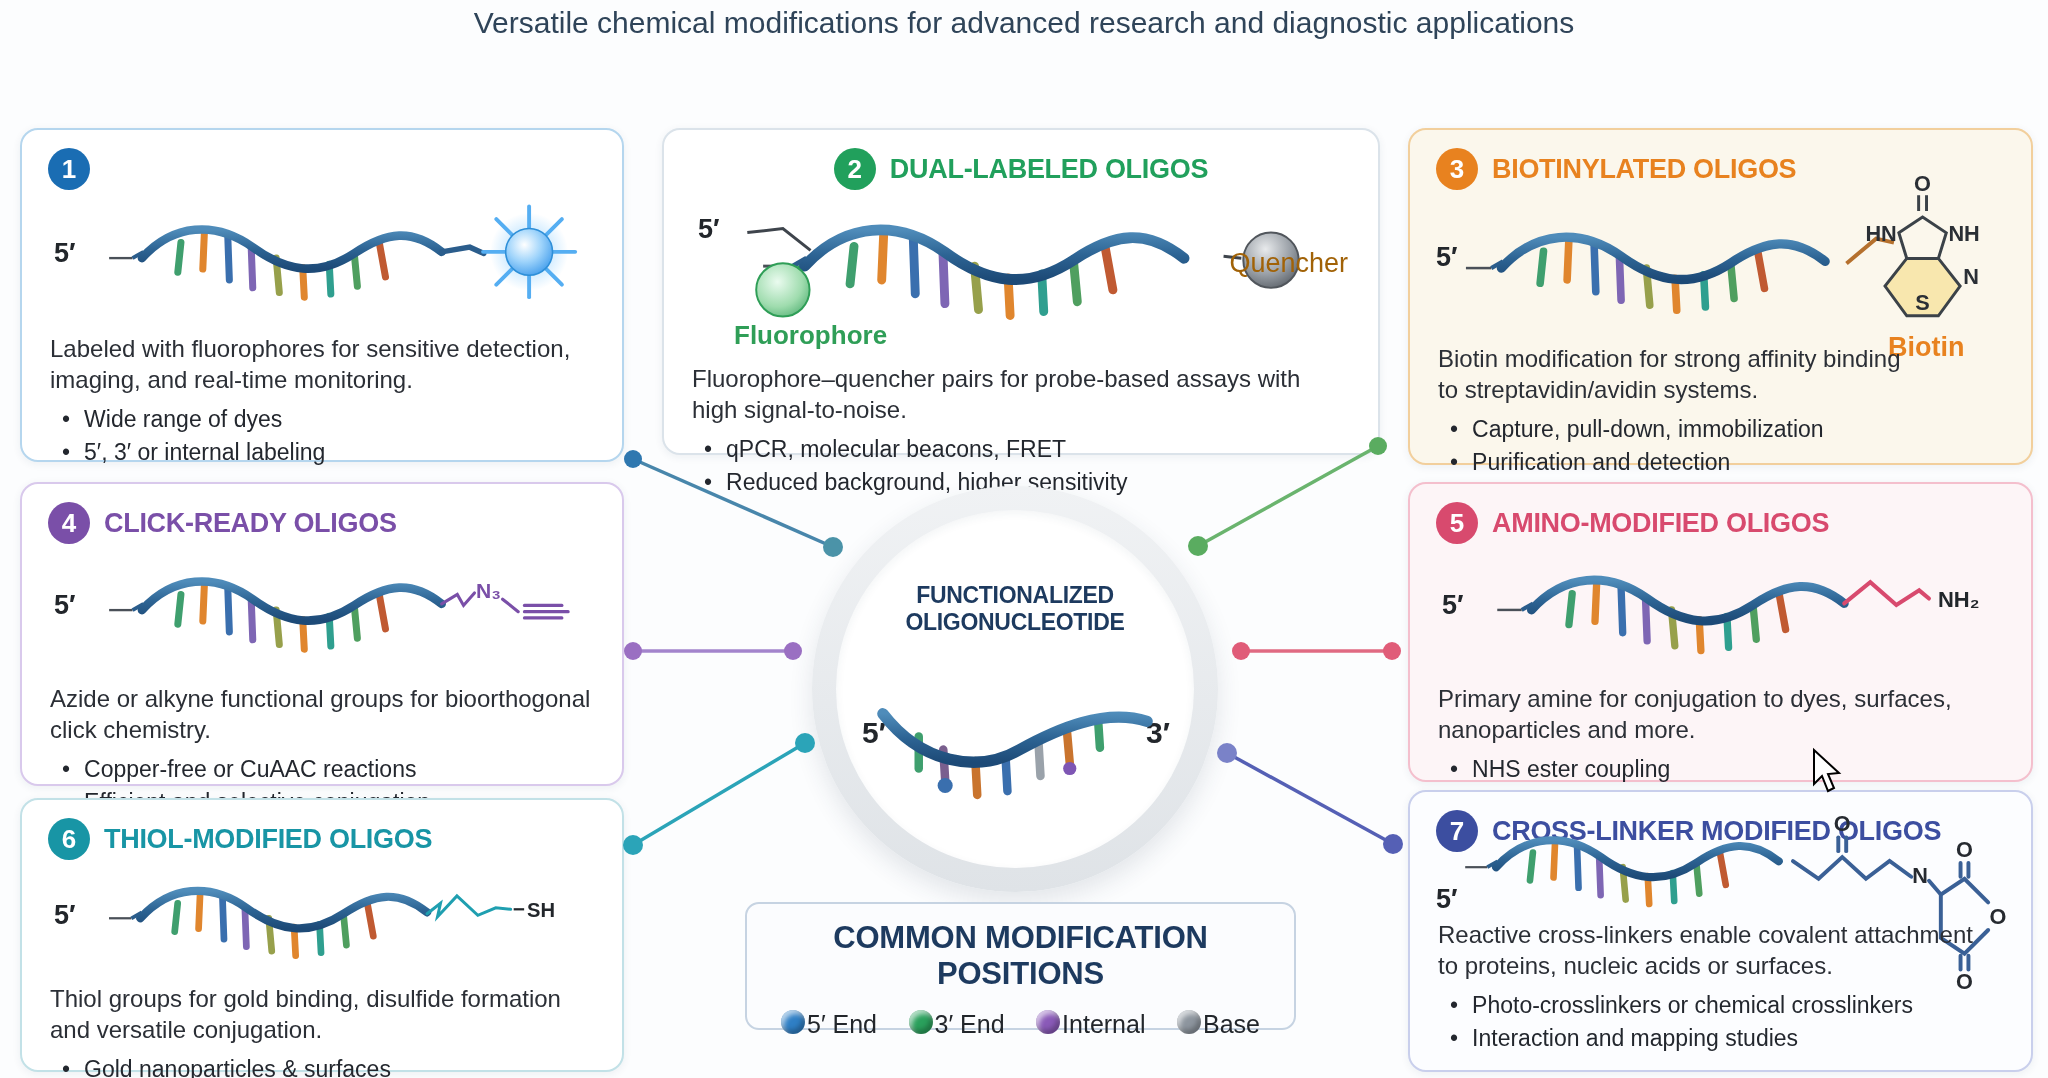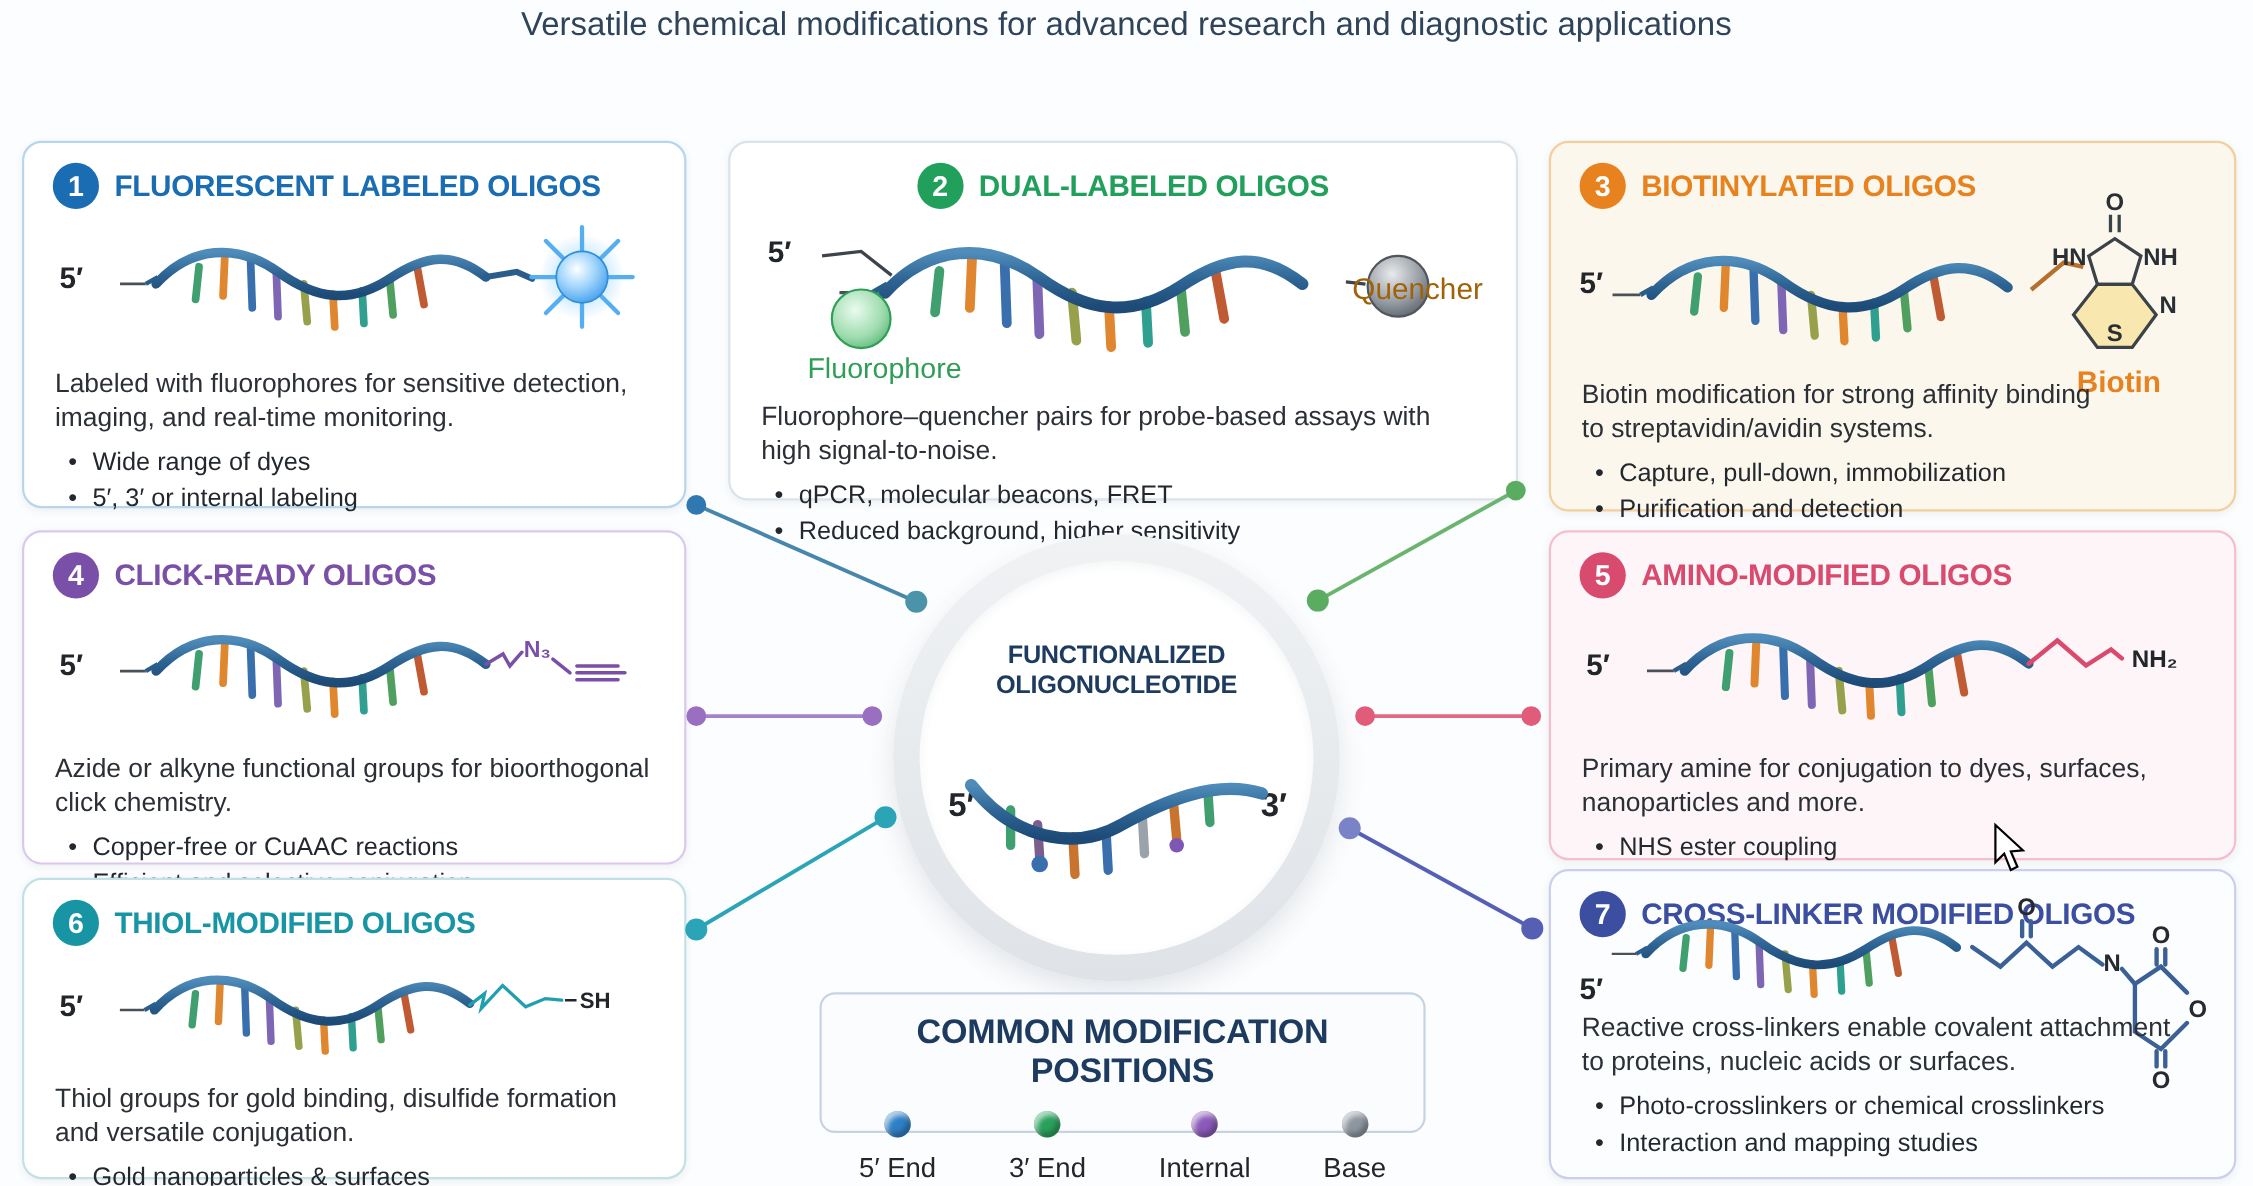--- a/index.html
+++ b/index.html
@@ -48,40 +48,40 @@
   .p6 .badge{background:#1895a5;} .p6 .panel-title{color:#1895a5;}
   .p6 .illus{height:112px;}
   .p7{left:1408px;top:790px;width:625px;height:282px;border-color:#c9cfec;background:#fcfdff;}
   .p7 .badge{background:#3c4ea0;} .p7 .panel-title{color:#3c4ea0;}
   .p7 .illus{height:60px;}
   .p7 .desc{width:535px;margin-top:2px;}
   .fullsvg{position:absolute;inset:0;width:100%;height:100%;z-index:1;pointer-events:none;}
   .p3 .desc,.p3 .bullets,.p7 .desc,.p7 .bullets{position:relative;z-index:2;}
 
   .lab{position:absolute;font-size:26px;z-index:2;}
-  .lab-fluor{color:#2f9e57;font-weight:400;}
+  .lab-fluor{color:#2f9e57;font-weight:700;}
   .lab-quench{color:#a16207;}
   .lab-biotin{color:#e8821f;font-weight:700;font-size:27px;}
 
   
   .circle-outer{position:absolute;left:812px;top:486px;width:406px;height:406px;border-radius:50%;
                 background:linear-gradient(180deg,#f0f2f4,#dfe3e7);box-shadow:0 10px 24px rgba(40,60,80,.12);}
   .circle-inner{position:absolute;inset:24px;border-radius:50%;background:#ffffff;
                 box-shadow:inset 0 3px 10px rgba(40,60,80,.06);text-align:center;}
   .circle-title{margin-top:72px;font-size:23px;font-weight:700;color:#1d3a5f;line-height:1.18;letter-spacing:-.3px;}
   .circle-strand{position:absolute;left:28px;top:168px;width:302px;height:130px;}
   .ce{position:absolute;font-size:30px;font-weight:700;color:#22262b;top:206px;}
   .ce5{left:26px;} .ce3{right:24px;}
 
   
   .legend{position:absolute;left:745px;top:902px;width:551px;height:128px;background:#fbfcfe;
           border:2px solid #c6d3e2;border-radius:14px;box-sizing:border-box;text-align:center;}
   .legend-title{margin-top:16px;font-size:31px;font-weight:700;color:#1d3a5f;letter-spacing:-.2px;}
   .legend-items{display:flex;justify-content:space-between;padding:18px 34px 0;}
-  .legend-item{display:flex;align-items:center;gap:14px;flex-direction:column;}
+  .legend-item{display:flex;align-items:flex-start;gap:2px;}
   .legend-dot{width:24px;height:24px;border-radius:50%;box-shadow:inset -3px -4px 5px rgba(0,0,0,.28), inset 3px 4px 5px rgba(255,255,255,.65);}
   .legend-label{font-size:25px;color:#22262b;}
 
   .overlay{position:absolute;inset:0;pointer-events:none;z-index:5;}
 </style>
 </head>
 <body>
 
 <svg width="0" height="0" style="position:absolute">
   <defs>
@@ -130,21 +130,20 @@
 
 <div class="stage">
 
   <div class="hdr">
     <p>Versatile chemical modifications for advanced research and diagnostic applications</p>
   </div>
 
   <section class="panel p1">
     <div class="panel-head">
       <span class="badge">1</span>
-      <h2 class="panel-title">FLUORESCENT LABELED OLIGOS</h2>
     </div>
     <div class="illus">
       <span class="fp" style="left:6px;top:42px">5′</span>
       <svg class="strand-svg" viewBox="0 0 620 150" preserveAspectRatio="xMinYMid meet">
         <use href="#dna" width="470" height="150"></use>
         <path d="M430,62 L466,56 L484,64" fill="none" stroke="#2b5d8c" stroke-width="7" stroke-linecap="round"></path>
         <circle cx="542" cy="62" r="50" fill="url(#glowGrad)"></circle>
         <g stroke="#55aef2" stroke-width="5" stroke-linecap="round">
           <line x1="564" y1="62" x2="601" y2="62"></line>
             <line x1="520" y1="62" x2="483" y2="62"></line>

